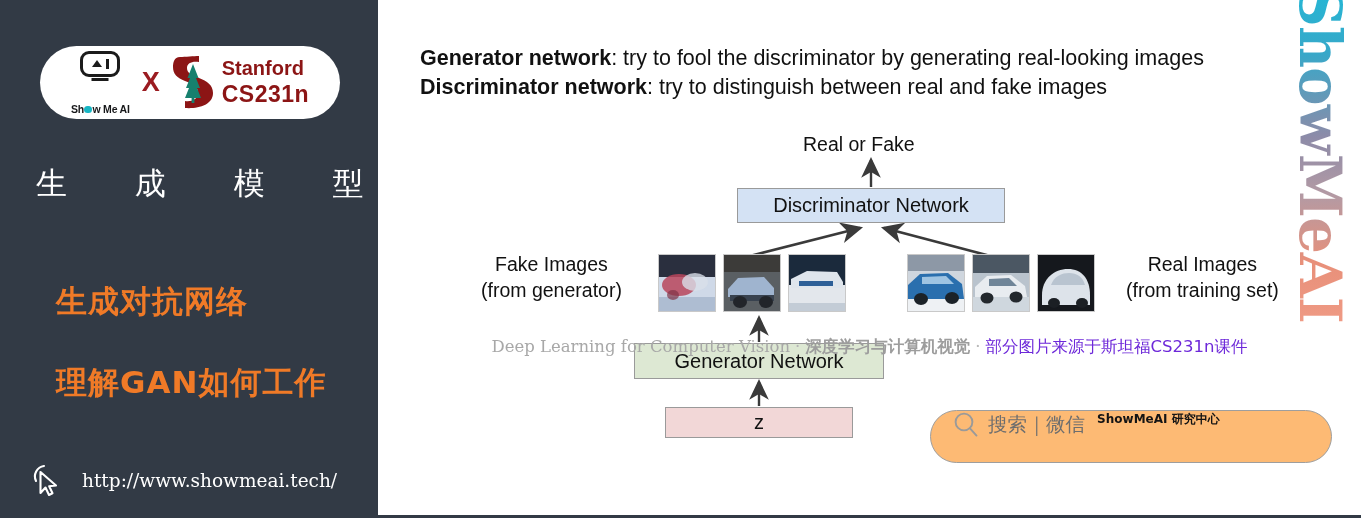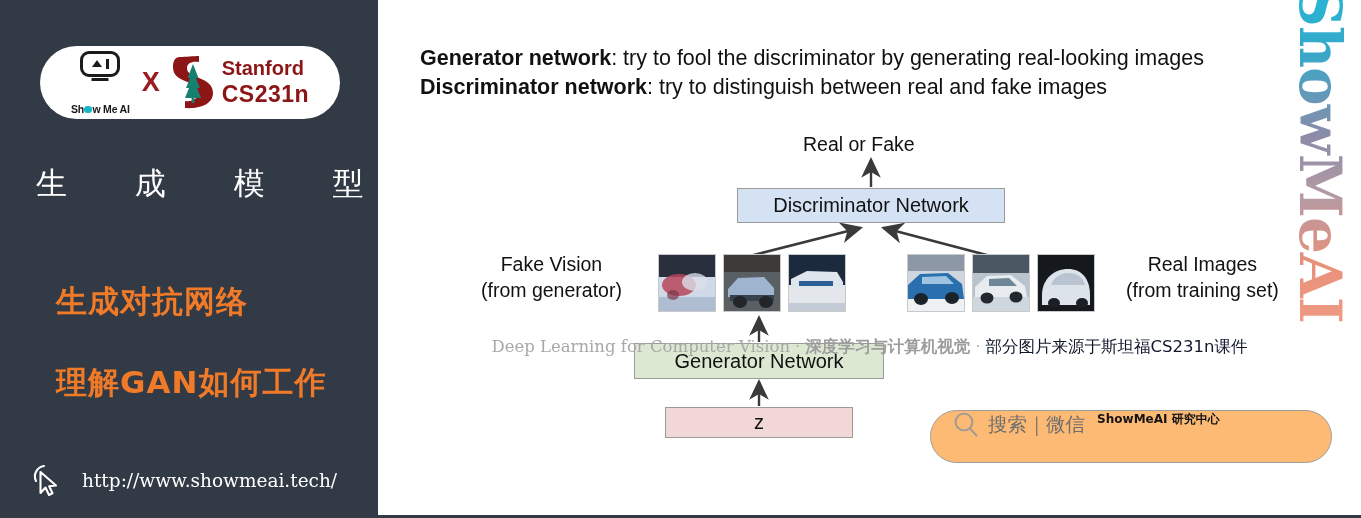--- a/index.html
+++ b/index.html
@@ -244,21 +244,21 @@
     font-size: 16.5px; color: #a8a8a8;
     font-family: "DejaVu Serif", "Liberation Serif", serif;
     white-space: nowrap;
   }
   #footer .cn-b {
     font-family: "DejaVu Sans", "Liberation Sans", sans-serif;
     font-weight: bold; color: #9d9d9d;
   }
   #footer .cn-n {
     font-family: "DejaVu Sans", "Liberation Sans", sans-serif;
-    color: #0f172a;
+    color: #6d28d9;
   }
   #footer .sep { color: #b5b5b5; padding: 0 5px; }
 
   #bottom-rule {
     position: absolute; left: 378px; bottom: 0;
     width: 983px; height: 3px; background: #323a45;
   }
 </style>
 </head>
 <body>
@@ -341,21 +341,21 @@
       <line x1="381" y1="406" x2="381" y2="382" stroke="#3a3a3a" stroke-width="2.4" marker-end="url(#ah)"></line>
     </svg>
 
     <div class="dlabel" id="lbl-realfake">Real or Fake</div>
 
     <div class="nbox" id="box-disc">Discriminator Network</div>
     <div class="nbox" id="box-gen">Generator Network</div>
     <div class="nbox" id="box-z">z</div>
 
     <div class="side-label" id="lbl-fake">
-      <div>Fake Vision</div>
+      <div>Fake Images</div>
       <div>(from generator)</div>
     </div>
     <div class="side-label" id="lbl-real">
       <div>Real Images</div>
       <div>(from training set)</div>
     </div>
 
     <div class="thumbrow" id="fake-thumbs">
       <div class="thumb">
         <svg width="56" height="56" viewBox="0 0 56 56">

